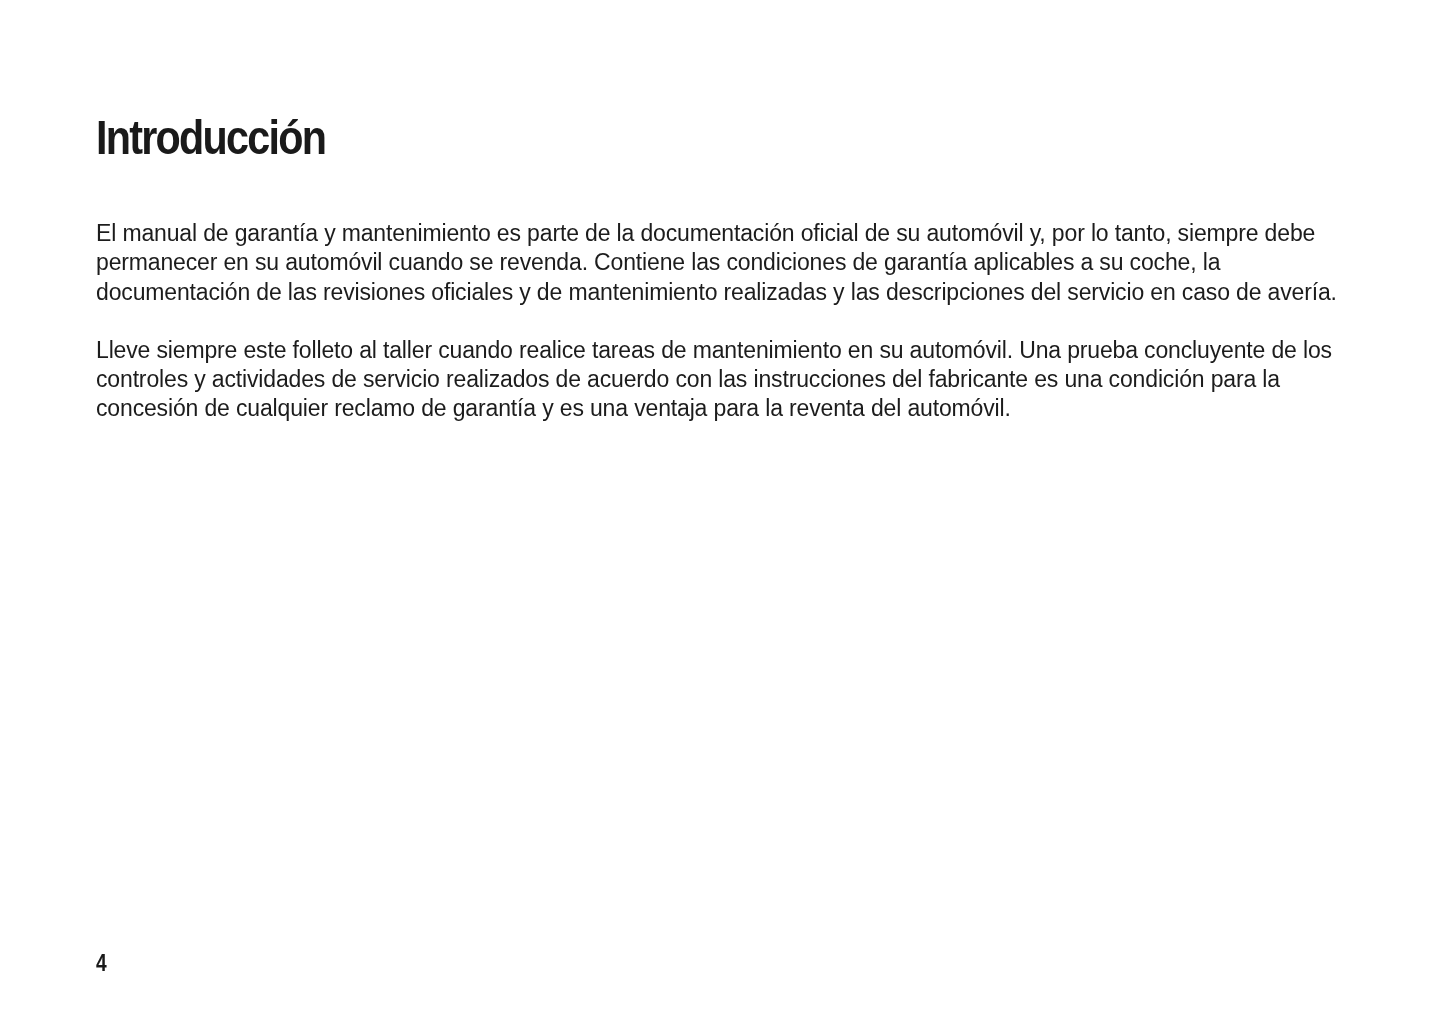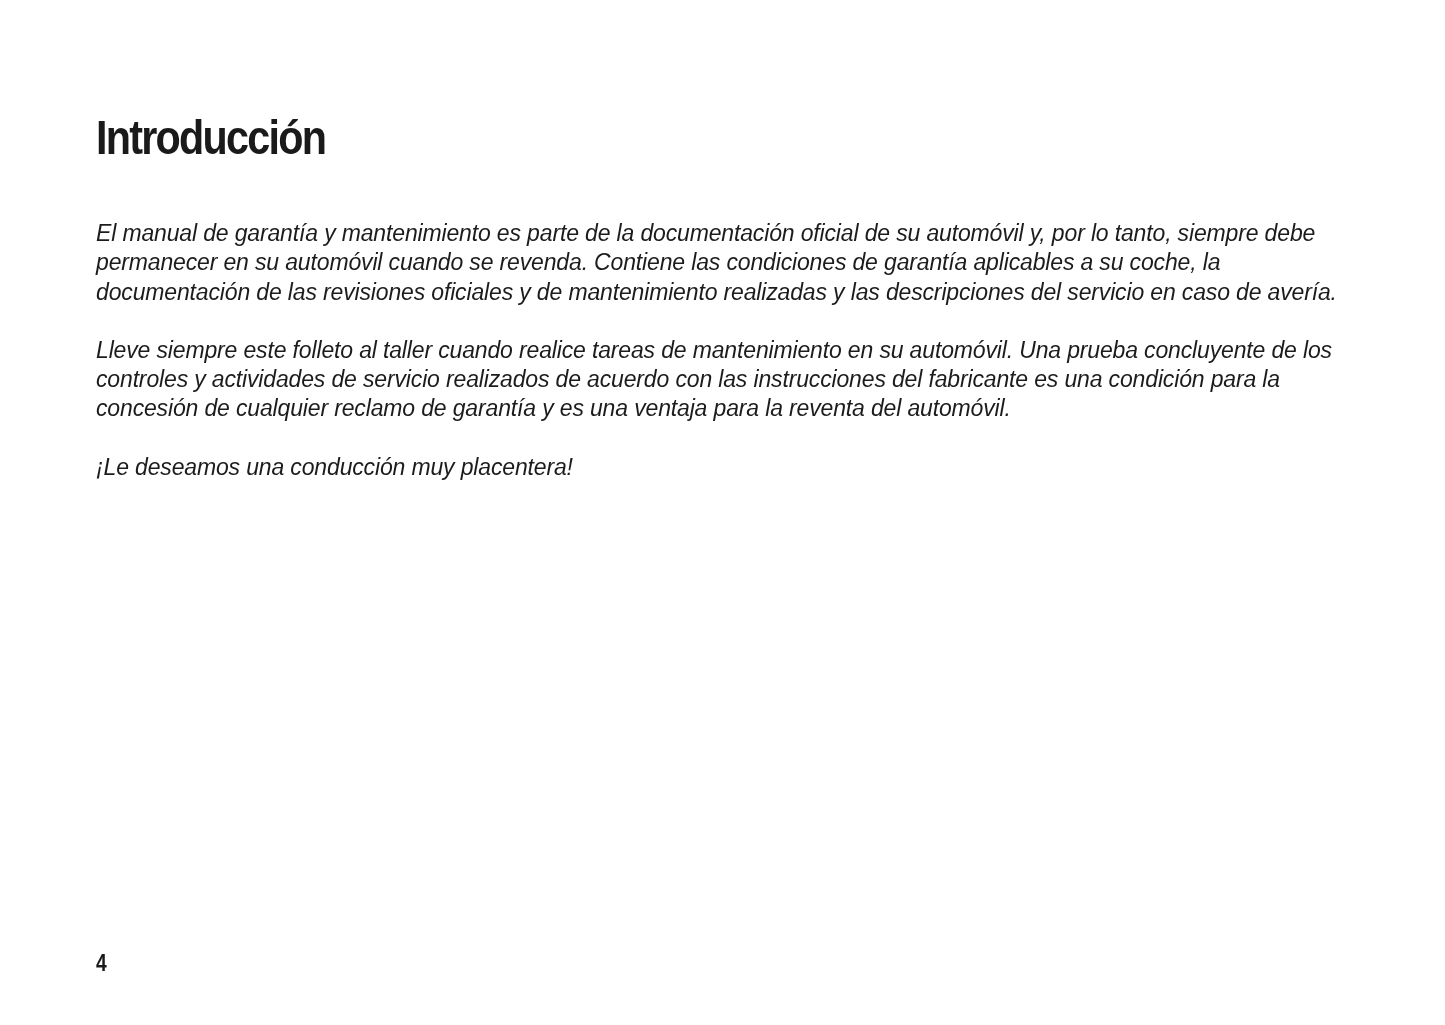--- a/index.html
+++ b/index.html
@@ -34,21 +34,20 @@
       top: 219px;
       width: 1265px;
       font-family: "Liberation Sans", sans-serif;
       font-size: 23px;
       line-height: 29.3px;
       color: #1c1c1c;
       letter-spacing: -0.15px;
     }
     .body-text p {
       margin: 0 0 29px 0;
-      font-style: italic;
     }
     .page-number {
       position: absolute;
       left: 96px;
       top: 948px;
       font-family: "Liberation Sans", sans-serif;
       font-weight: bold;
       font-size: 24px;
       line-height: 30px;
       transform: scaleX(0.8);
@@ -57,16 +56,15 @@
     }
   </style>
 </head>
 <body>
 
 <h1 class="page-title">Introducción</h1>
 
 <div class="body-text">
   <p>El manual de garantía y mantenimiento es parte de la documentación oficial de su automóvil y, por lo tanto, siempre debe permanecer en su automóvil cuando se revenda. Contiene las condiciones de garantía aplicables a su coche, la documentación de las revisiones oficiales y de mantenimiento realizadas y las descripciones del servicio en caso de avería.</p>
   <p>Lleve siempre este folleto al taller cuando realice tareas de mantenimiento en su automóvil. Una prueba concluyente de los controles y actividades de servicio realizados de acuerdo con las instrucciones del fabricante es una condición para la concesión de cualquier reclamo de garantía y es una ventaja para la reventa del automóvil.</p>
-  <p>¡Le deseamos una conducción muy placentera!</p>
 </div>
 
 <div class="page-number">4</div>
 
 </body></html>

